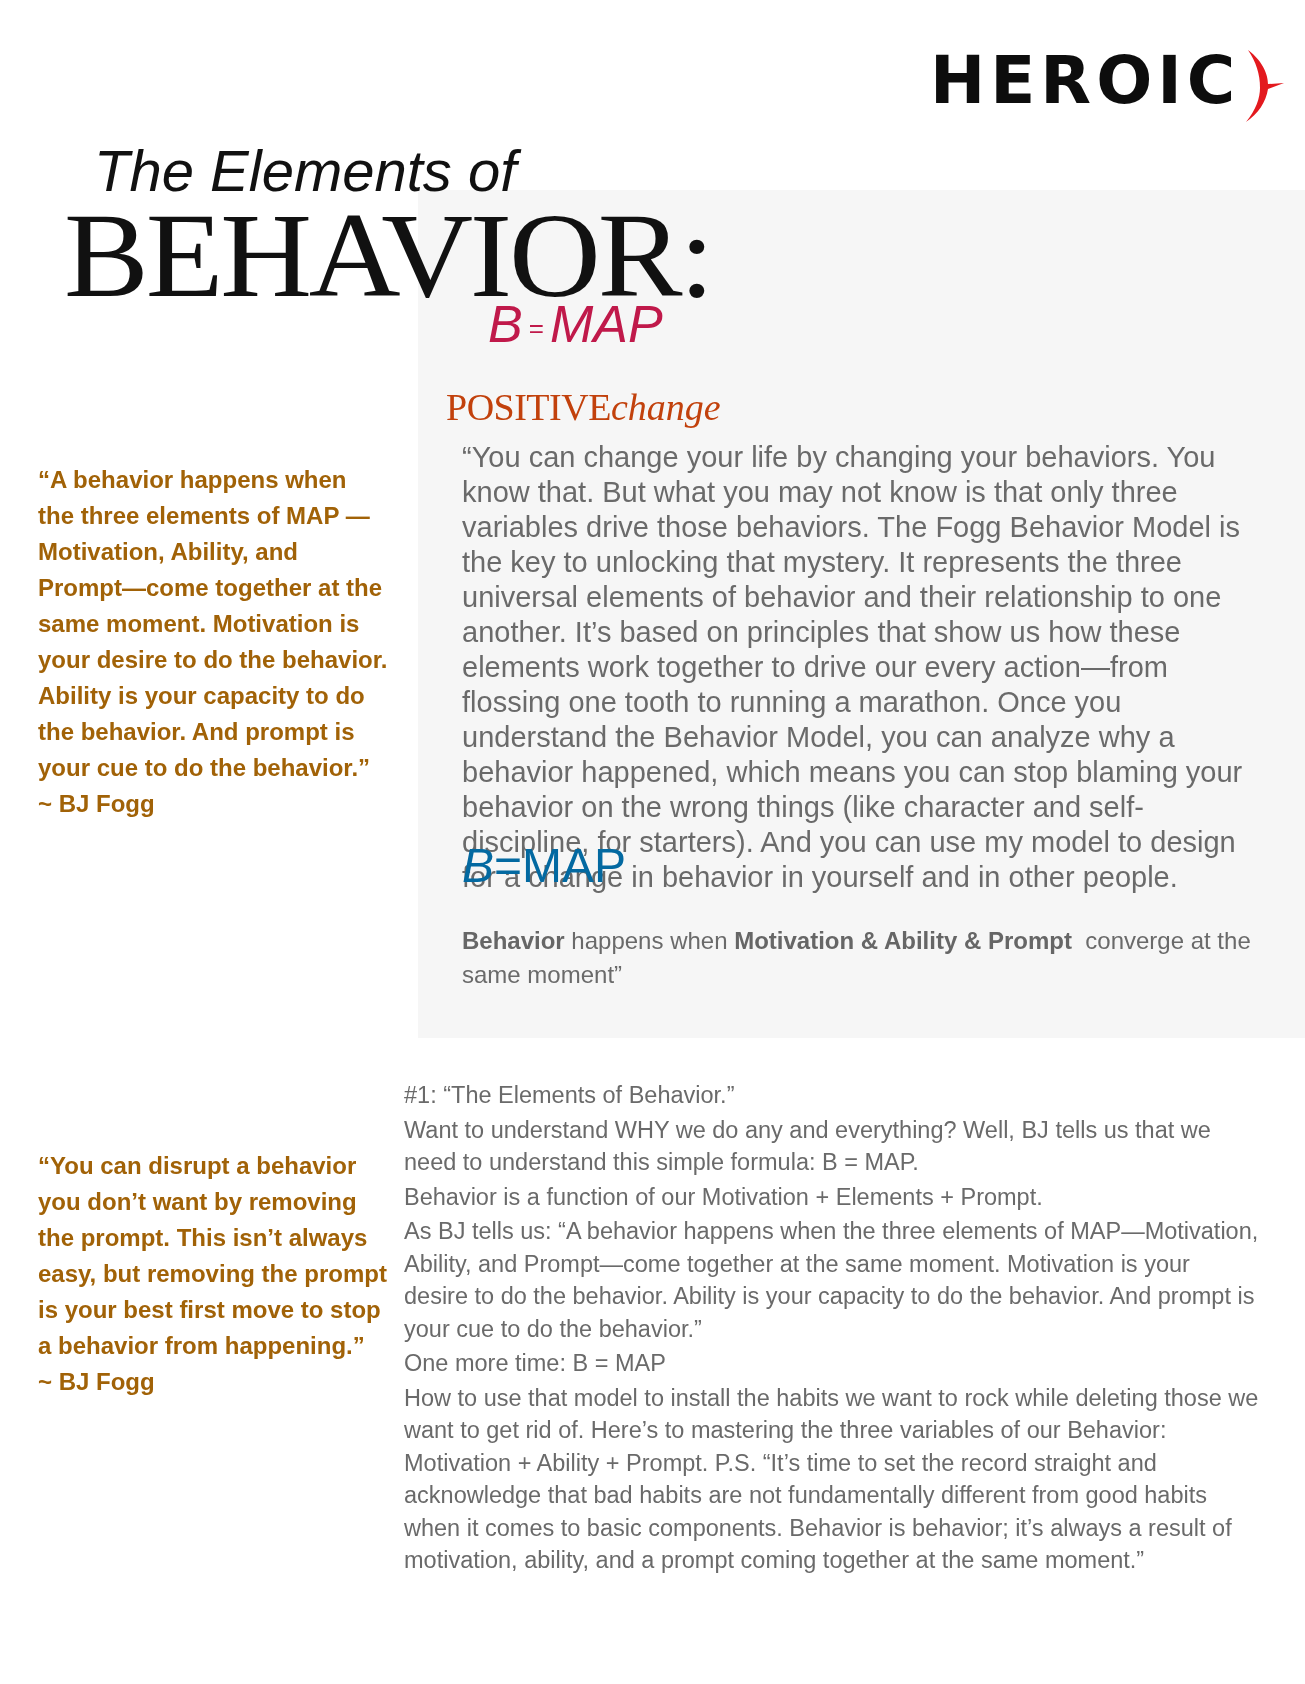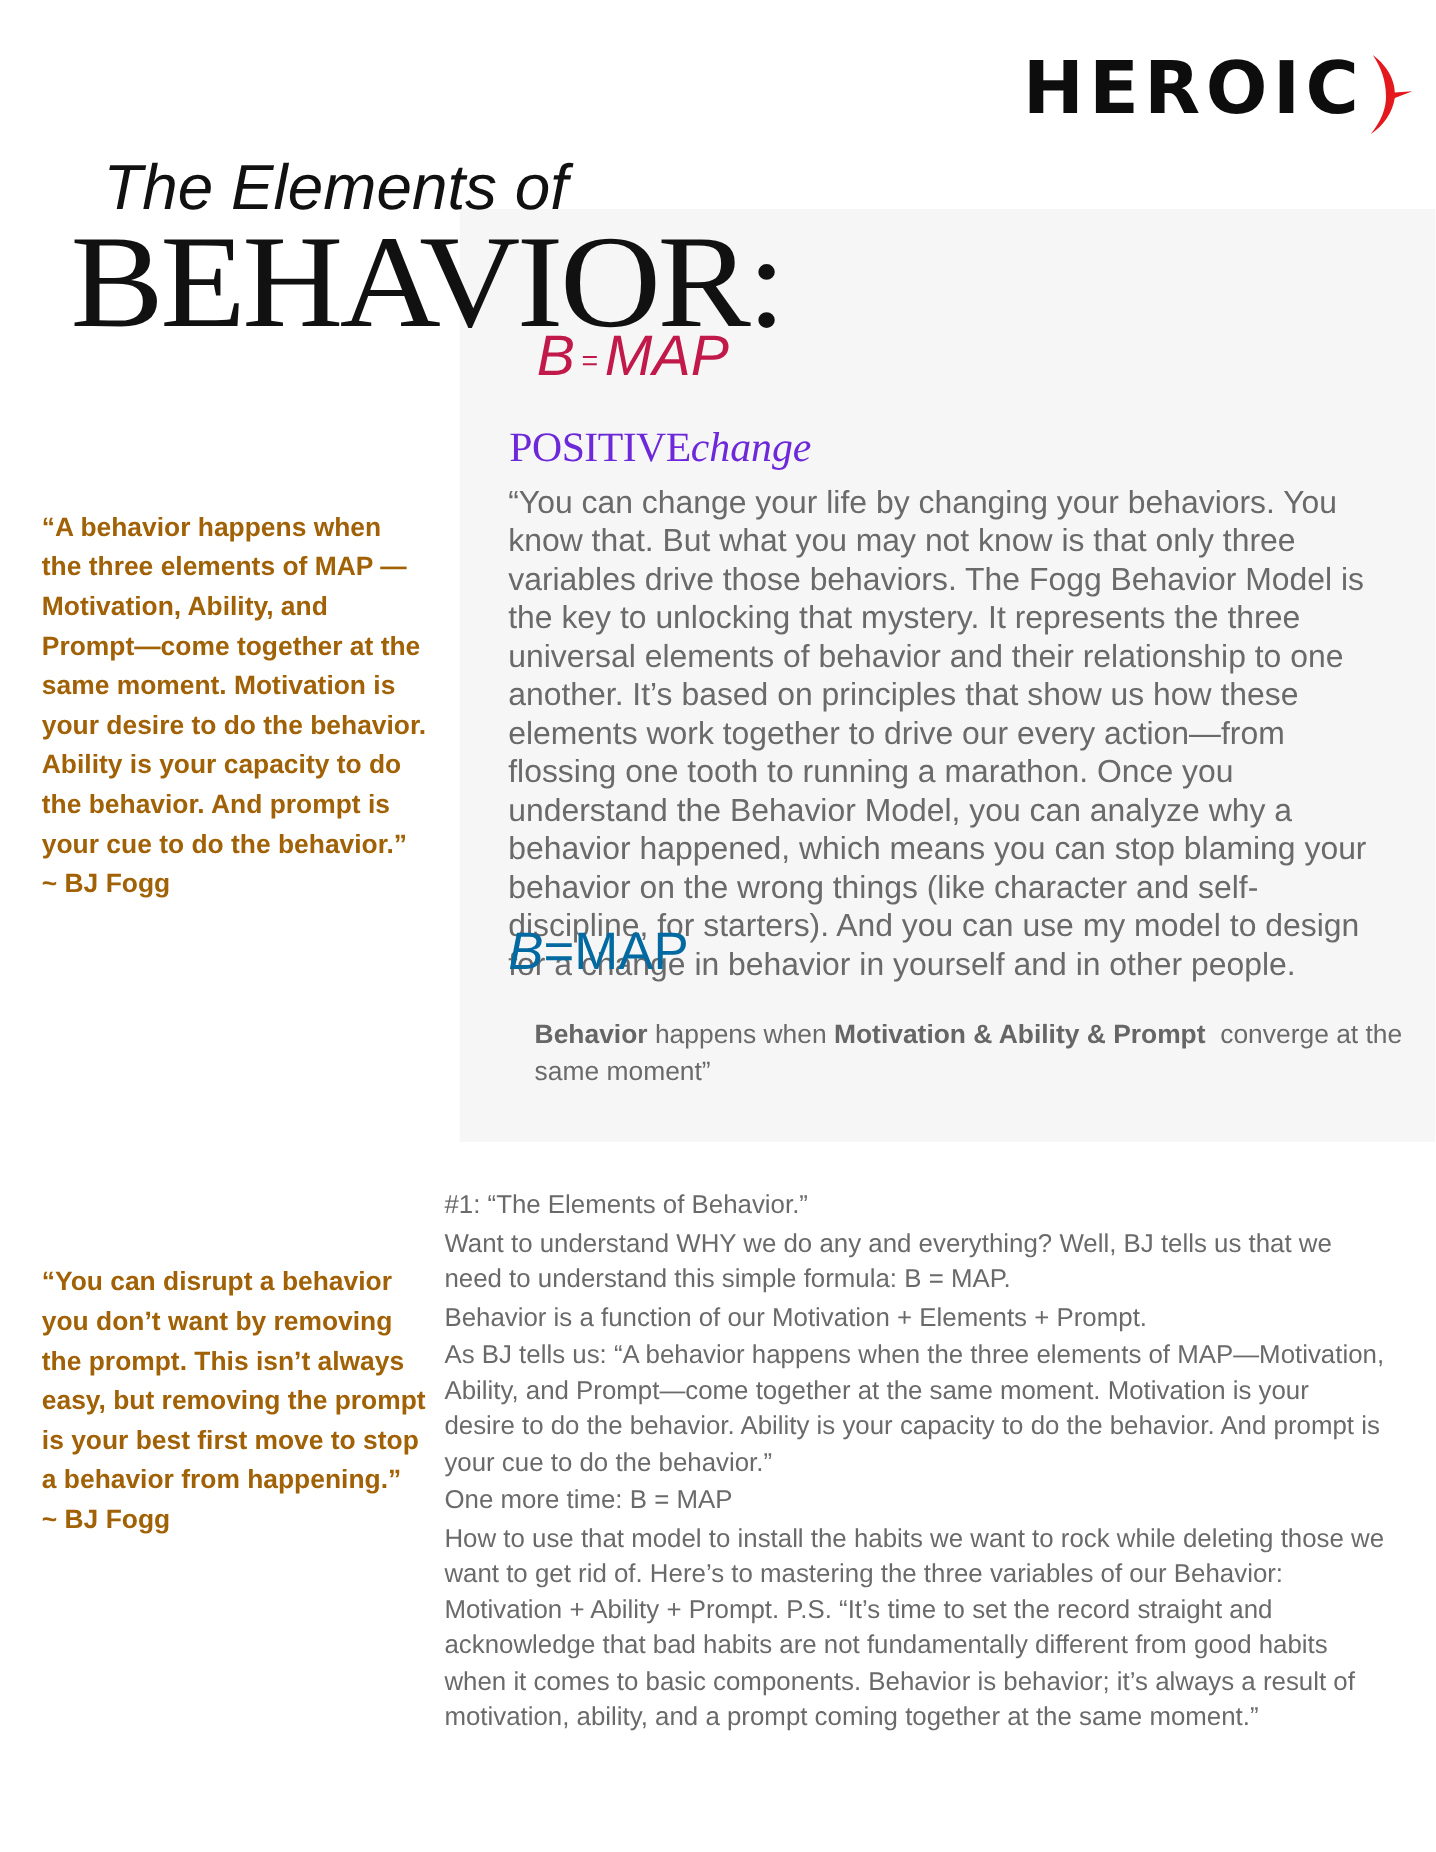--- a/index.html
+++ b/index.html
@@ -74,25 +74,25 @@
       font-size: 52px;
       color: #c0194a;
       line-height: 1;
       white-space: nowrap;
       z-index: 2;
       text-align: right;
     }
     .title-formula .eq { font-size: 26px; font-style: normal; vertical-align: middle; margin: 0 6px; }
     .section-heading {
       position: absolute;
-      left: 463px;
+      left: 446px;
       top: 388px;
       line-height: 1;
       white-space: nowrap;
-      color: #6d28d9;
+      color: #c2410c;
     }
     .section-heading .caps {
       font-family: "Liberation Serif", serif;
       font-size: 38px;
       letter-spacing: -0.5px;
     }
     .section-heading .ital {
       font-family: "Liberation Serif", serif;
       font-style: italic;
       font-size: 38px;
@@ -120,21 +120,20 @@
     .formula-big .b { font-style: italic; }
     .formula-sub {
       position: absolute;
       left: 462px;
       top: 924px;
       width: 800px;
       font-family: "Liberation Sans", sans-serif;
       font-size: 24px;
       line-height: 34px;
       color: #6a6a6a;
-      margin-left: 24px;
     }
     .formula-sub b { color: #666; }
     .quote {
       position: absolute;
       left: 38px;
       width: 350px;
       font-family: "Liberation Sans", sans-serif;
       font-weight: bold;
       font-size: 24px;
       line-height: 36px;

